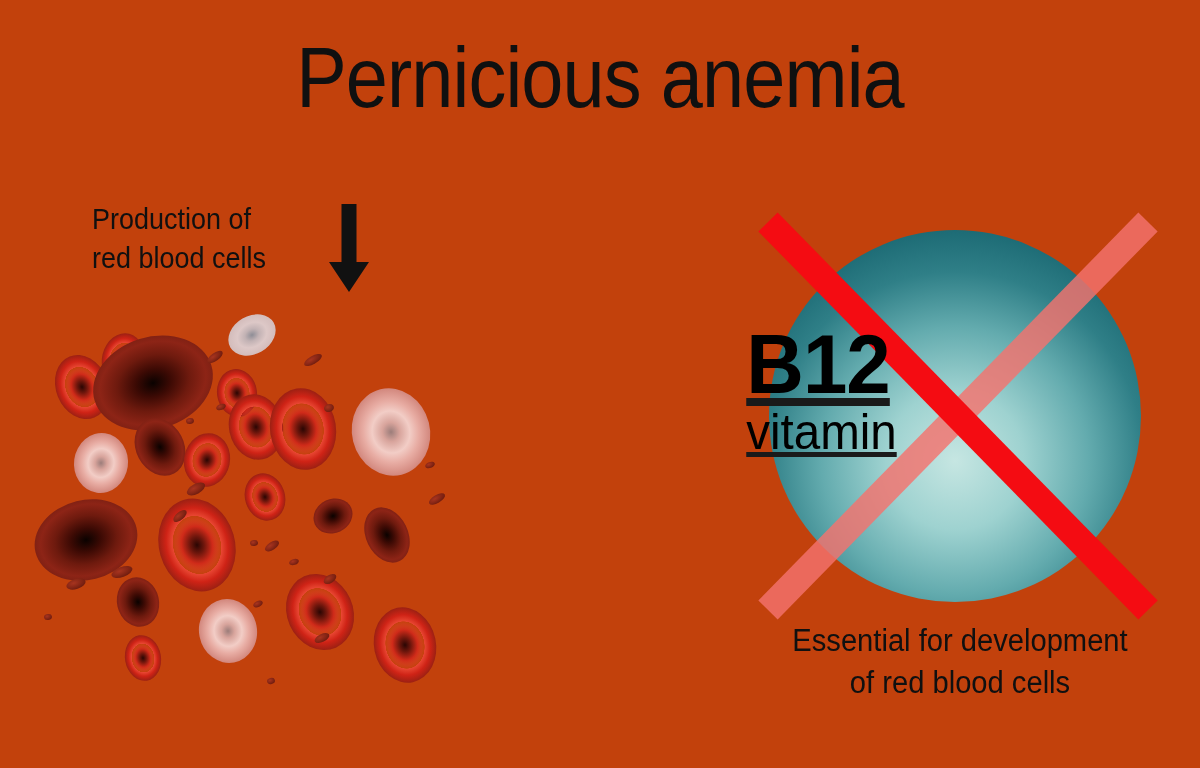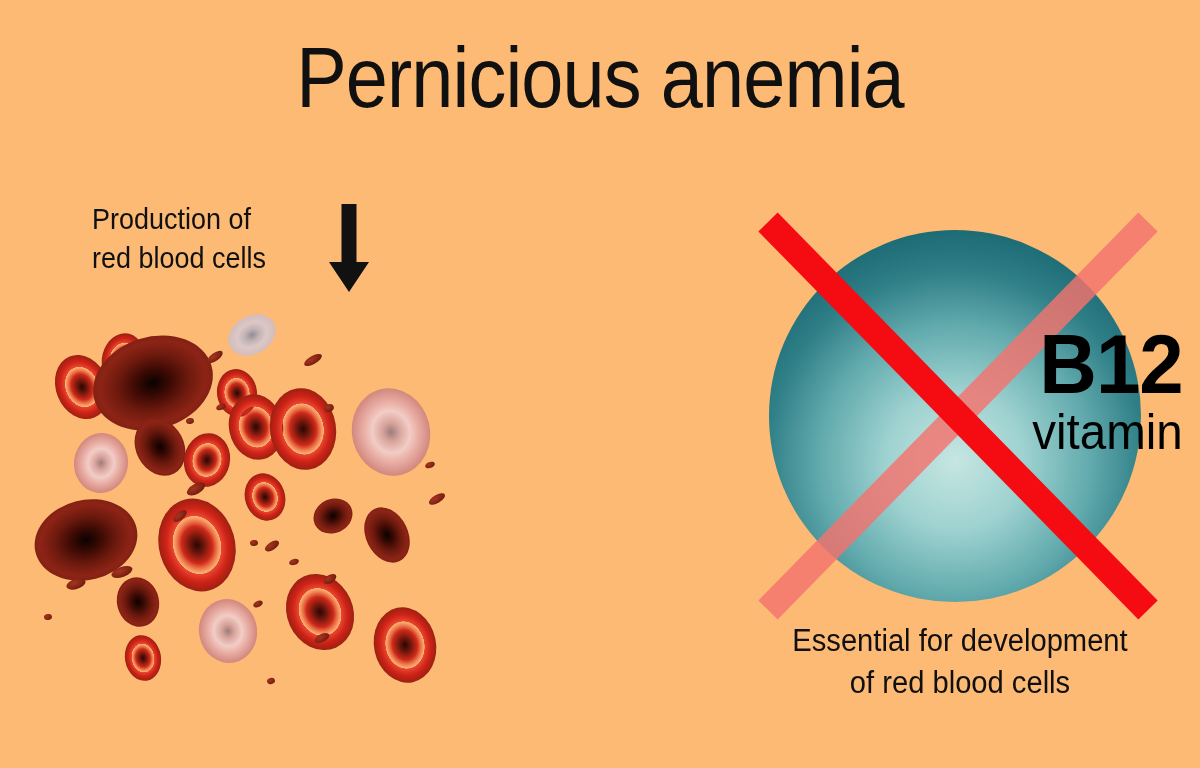--- a/index.html
+++ b/index.html
@@ -74,25 +74,26 @@
   #b12-group {
     position: absolute;
     left: 735px;
     top: 195px;
     width: 450px;
     height: 430px;
   }
   #b12-sphere-svg { position: absolute; left: 0; top: 0; }
   #b12-text {
     position: absolute;
-    left: 9px;
+    left: 0;
     top: 128px;
     width: 450px;
-    text-align: right;
+    text-align: left;
     pointer-events: none;
+    text-decoration: underline;
   }
   #b12-label {
     display: block;
     font-size: 84px;
     font-weight: 700;
     line-height: 0.98;
     color: #000;
     letter-spacing: -1px;
     transform: scaleX(0.95);
   }
@@ -117,21 +118,21 @@
     line-height: 1.35;
     color: #101010;
     transform: scaleX(0.94);
     transform-origin: 50% 0;
   }
   #right-caption .cap-line { display: block; white-space: nowrap; }
 </style>
 </head>
 <body>
 
-<div id="stage" style="background: #fdba74;">
+<div id="stage" style="background: #c2410c;">
 
   <div id="title">Pernicious anemia</div>
 
   <div id="left-caption">
     <span class="cap-line">Production of</span>
     <span class="cap-line">red blood cells</span>
   </div>
 
   <svg id="down-arrow" viewBox="0 0 48 96">
     <path d="M16.5 4 H31.5 V62 H44 L24 92 L4 62 H16.5 Z" fill="#111111"></path>

